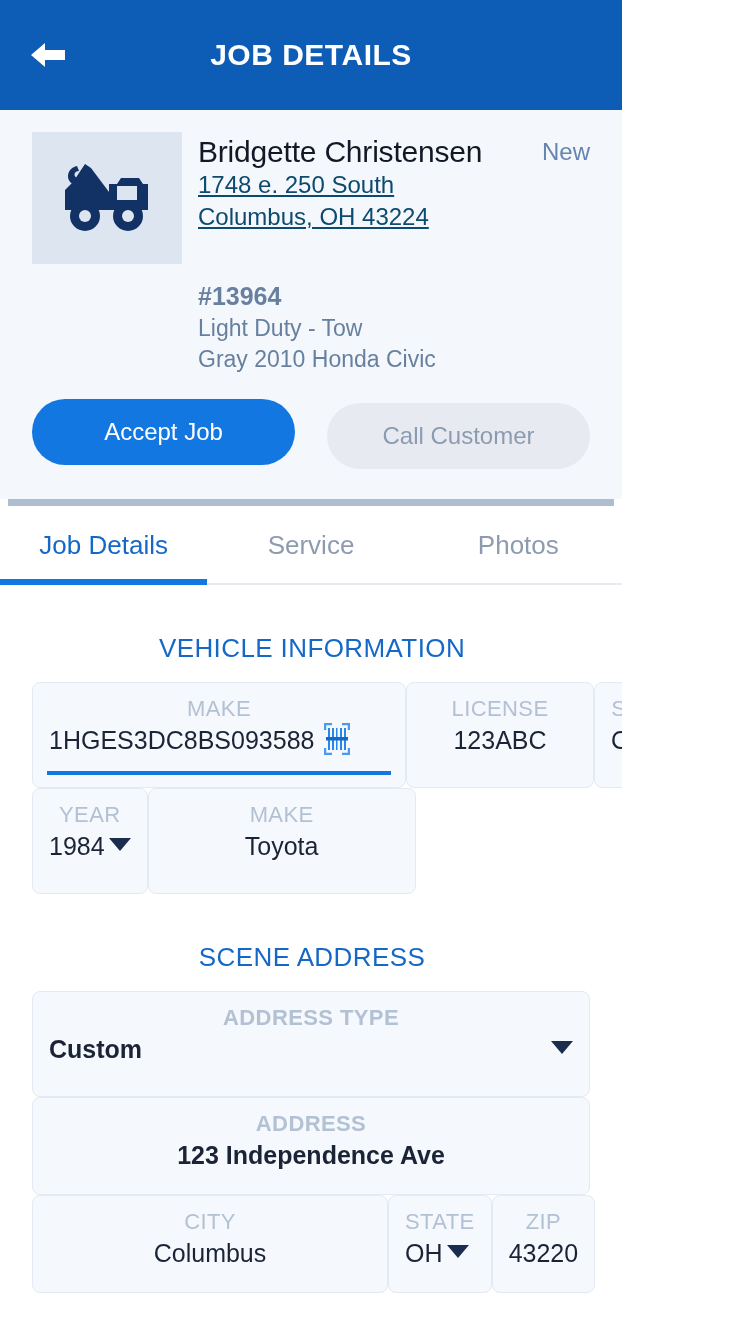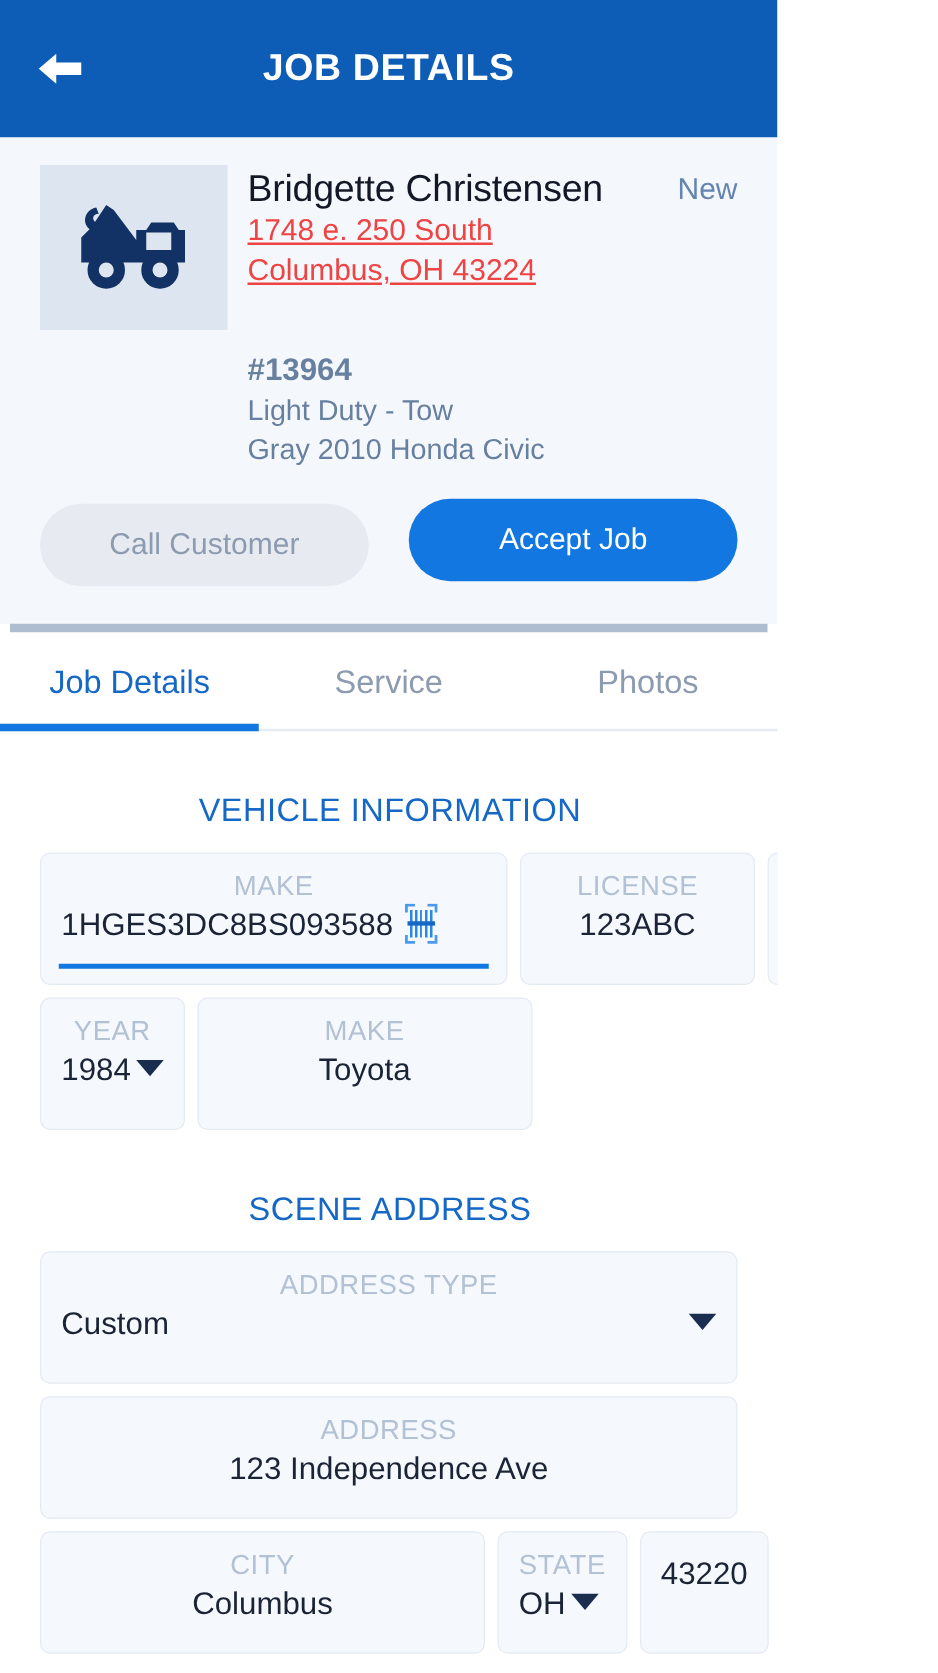--- a/index.html
+++ b/index.html
@@ -70,21 +70,21 @@
   }
   .cust-name {
     font-size: 30px;
     color: #121826;
     font-weight: 400;
     line-height: 1.18;
     letter-spacing: -0.2px;
   }
   .addr-link {
     display: block;
-    color: #ef4444;
+    color: #0c4a6e;
     font-size: 24px;
     text-decoration: underline;
     line-height: 1.32;
     cursor: pointer;
     width: fit-content;
   }
   .status-badge {
     position: absolute;
     right: 32px;
     top: 28px;
@@ -161,21 +161,21 @@
   }
 
   
   .form-area { padding: 0 32px; text-align: center; }
   .section-title {
     color: #1668c7;
     font-size: 26px;
     letter-spacing: 0.4px;
     margin: 48px 0 18px 2px;
   }
-  .field-row { display: flex; gap: 10px; margin-bottom: 10px; }
+  .field-row { display: flex; }
 
   .field {
     background: #f5f8fc;
     border: 1px solid #e4eaf3;
     border-radius: 8px;
     padding: 14px 16px 16px 16px;
     min-height: 88px;
     position: relative;
   }
   .field-label {
@@ -211,21 +211,21 @@
   .caret-right { margin-left: auto; }
   .caret-tight { margin-left: 4px; }
   .barcode-icon { margin-left: 10px; flex: 0 0 auto; }
 
   .w-vin   { flex: 0 0 374px; }
   .w-lic   { flex: 0 0 188px; }
   .w-state { flex: 0 0 104px; }
   .w-year  { flex: 0 0 100px; }
   .w-make  { flex: 0 0 268px; }
   .w-model { flex: 1 1 auto; }
-  .w-full  { flex: 1 1 auto; }
+  .w-full  { flex: 1 1 auto; font-weight: bold; }
   .w-city  { flex: 0 0 356px; }
   .w-state2{ flex: 0 0 96px; }
   .w-zip   { flex: 1 1 auto; }
 
   .field.tall { min-height: 106px; }
   .field.addr { min-height: 98px; }
 </style>
 </head>
 <body>
 
@@ -261,22 +261,22 @@
       </div>
     </div>
     <div class="job-meta">
       <div class="job-num">#13964</div>
       <div class="job-sub">Light Duty - Tow</div>
       <div class="job-sub">Gray 2010 Honda Civic</div>
     </div>
   </div>
 
   <div class="card-actions">
+    <div class="btn btn-primary">Accept Job</div>
     <div class="btn btn-secondary">Call Customer</div>
-    <div class="btn btn-primary">Accept Job</div>
   </div>
   <div class="card-divider"></div>
 
   <div class="tabs">
     <div class="tab active">Job Details</div>
     <div class="tab">Service</div>
     <div class="tab">Photos</div>
   </div>
 
   <div class="form-area">
@@ -361,18 +361,19 @@
         <span class="field-value">Columbus</span>
       </div>
       <div class="field w-state2 addr">
         <span class="field-label">STATE</span>
         <div class="field-inner">
           <span class="field-value">OH</span>
           <span class="caret caret-tight"></span>
         </div>
       </div>
       <div class="field w-zip addr">
+        <span class="field-label">ZIP</span>
         <span class="field-value">43220</span>
       </div>
     </div>
 
   </div>
 </div>
 
 </body></html>

